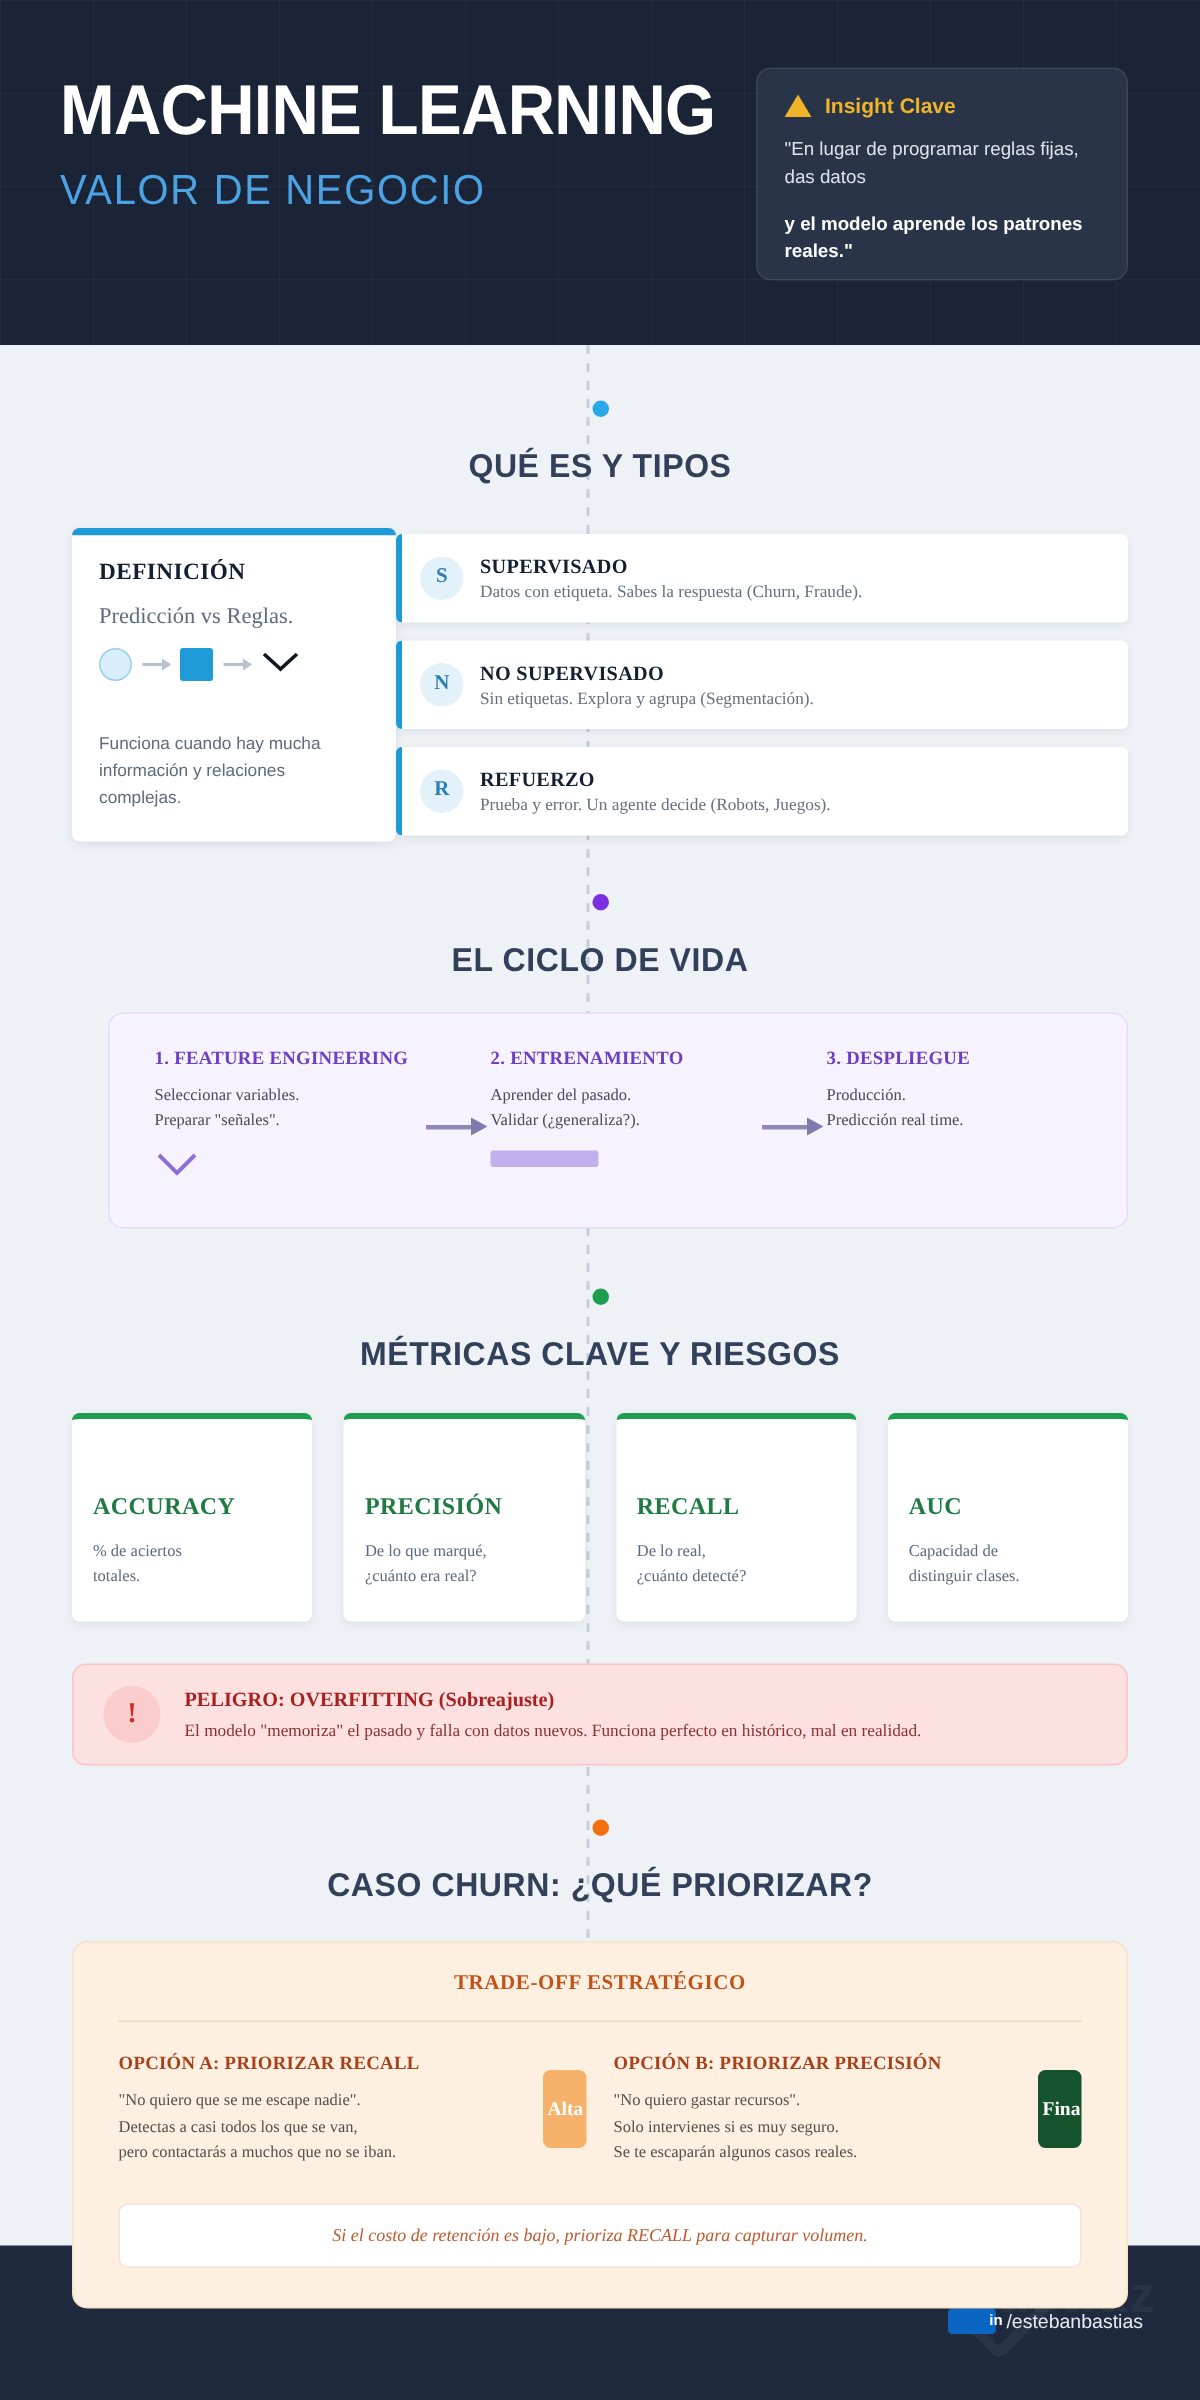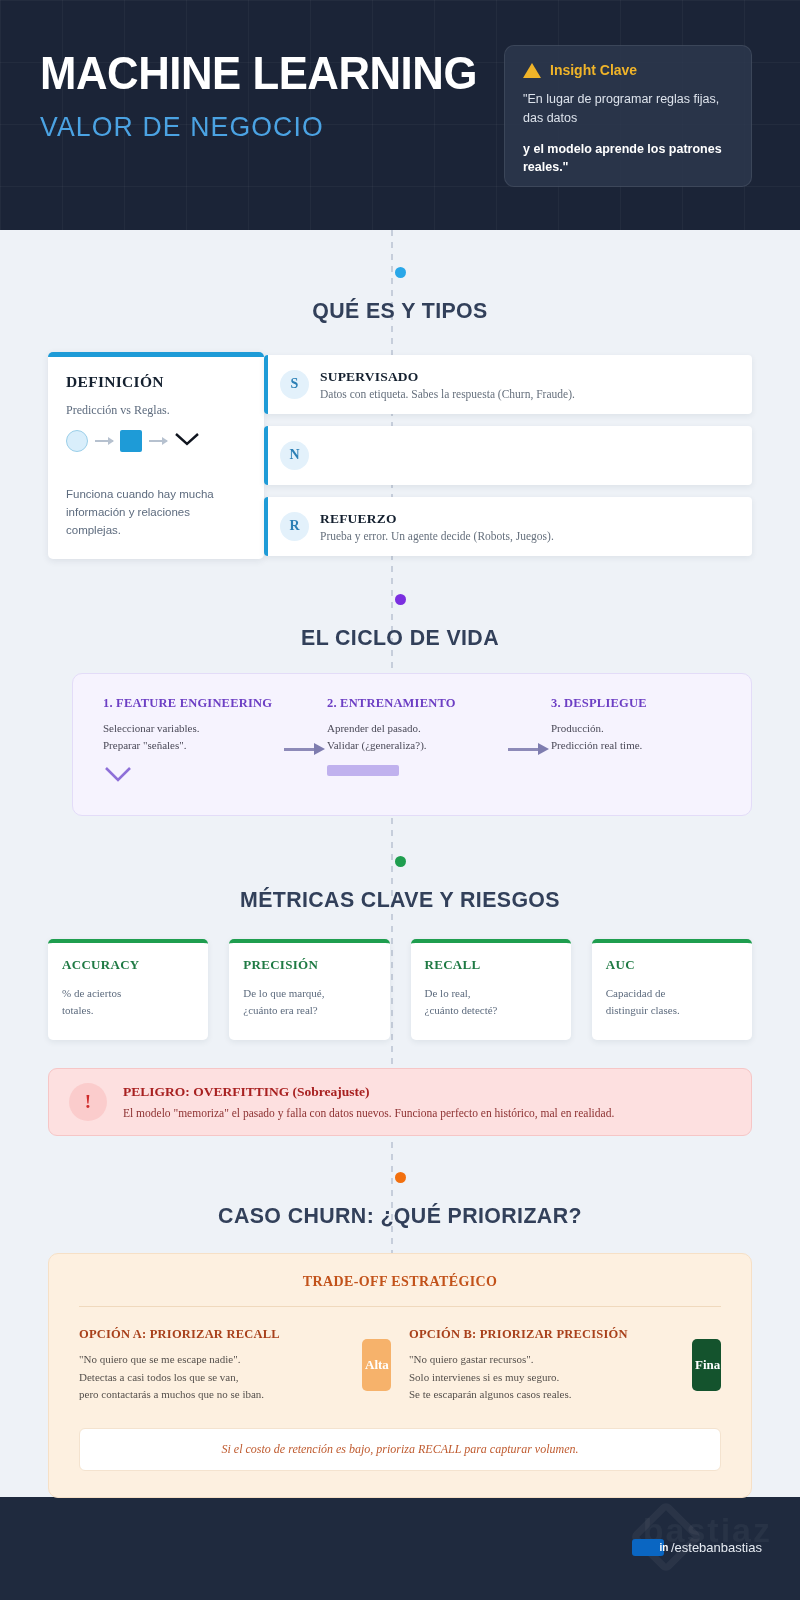--- a/index.html
+++ b/index.html
@@ -102,21 +102,21 @@
   .types-row { display:flex; gap:0; padding:0 48px; margin-top:28px; align-items:center; }
   .def-card {
     width:216px; background:#fff;
     border-top:5px solid #1e9bd7;
     border-radius:5px;
     box-shadow:0 2px 7px rgba(30,45,70,.09);
     padding:16px 18px 20px 18px;
     min-height:200px;
   }
   .def-title { font-family:"Liberation Serif", serif; font-size:15.5px; font-weight:bold; color:#14202f; letter-spacing:.3px; }
-  .def-sub { font-family:"Liberation Serif", serif; font-size:12px; color:#5d6b7e; margin-top:12px; }
+  .def-sub { font-family:"Liberation Serif", serif; font-size:15px; color:#5d6b7e; margin-top:12px; }
   .flow { display:flex; align-items:center; gap:7px; margin-top:12px; }
   .fl-circle { width:22px;height:22px;border-radius:50%;background:#d9eefb;border:1.5px solid #9bcfe9; }
   .fl-sq { width:22px;height:22px;background:#1e9bd7;border-radius:2px; }
   .fl-arrow { width:18px; height:2px; background:#b6c1cf; position:relative; }
   .fl-arrow:after { content:""; position:absolute; right:-1px; top:-3px;
     border-left:6px solid #b6c1cf; border-top:4px solid transparent; border-bottom:4px solid transparent; }
   .def-foot { font-family:"Liberation Sans", sans-serif; font-size:11.5px; color:#5d6b7e; line-height:1.55; margin-top:34px; }
 
   .types-col { flex:1; display:flex; flex-direction:column; gap:12px; }
   .type-card {
@@ -161,21 +161,21 @@
   
   .metrics-row { display:flex; gap:21px; padding:0 48px; margin-top:26px; }
   .metric {
     flex:1; background:#fff;
     border-top:4px solid #1f9e4f;
     border-radius:5px;
     box-shadow:0 2px 6px rgba(30,45,70,.08);
     padding:14px 14px 20px 14px;
     min-height:100px;
   }
-  .metric-t { font-family:"Liberation Serif", serif; font-size:13px; font-weight:bold; color:#1f7a44; letter-spacing:.3px; }
+  .metric-t { font-family:"Liberation Serif", serif; font-size:16px; font-weight:bold; color:#1f7a44; letter-spacing:.3px;margin-top:36px; }
   .metric-d { font-family:"Liberation Serif", serif; font-size:11px; color:#5d6b7e; line-height:1.6; margin-top:12px; }
 
   .danger {
     margin:28px 48px 0 48px;
     background:#fde0e0;
     border:1px solid #f6c6c6;
     border-radius:9px;
     padding:14px 20px;
     display:flex; align-items:center; gap:16px;
   }
@@ -317,20 +317,24 @@
       <div class="type-card">
         <div class="type-badge">S</div>
         <div>
           <div class="type-name">SUPERVISADO</div>
           <div class="type-desc">Datos con etiqueta. Sabes la respuesta (Churn, Fraude).</div>
         </div>
       </div>
 
       <div class="type-card">
         <div class="type-badge">N</div>
+        <div>
+          <div class="type-name">NO SUPERVISADO</div>
+          <div class="type-desc">Sin etiquetas. Explora y agrupa (Segmentación).</div>
+        </div>
       </div>
 
       <div class="type-card">
         <div class="type-badge">R</div>
         <div>
           <div class="type-name">REFUERZO</div>
           <div class="type-desc">Prueba y error. Un agente decide (Robots, Juegos).</div>
         </div>
       </div>
 

